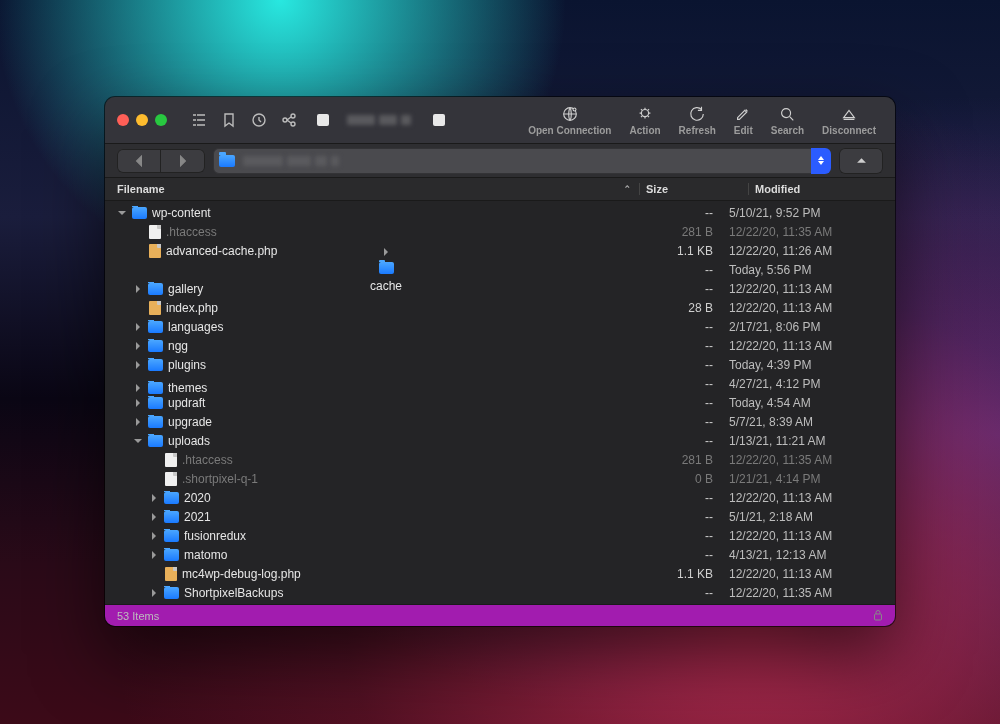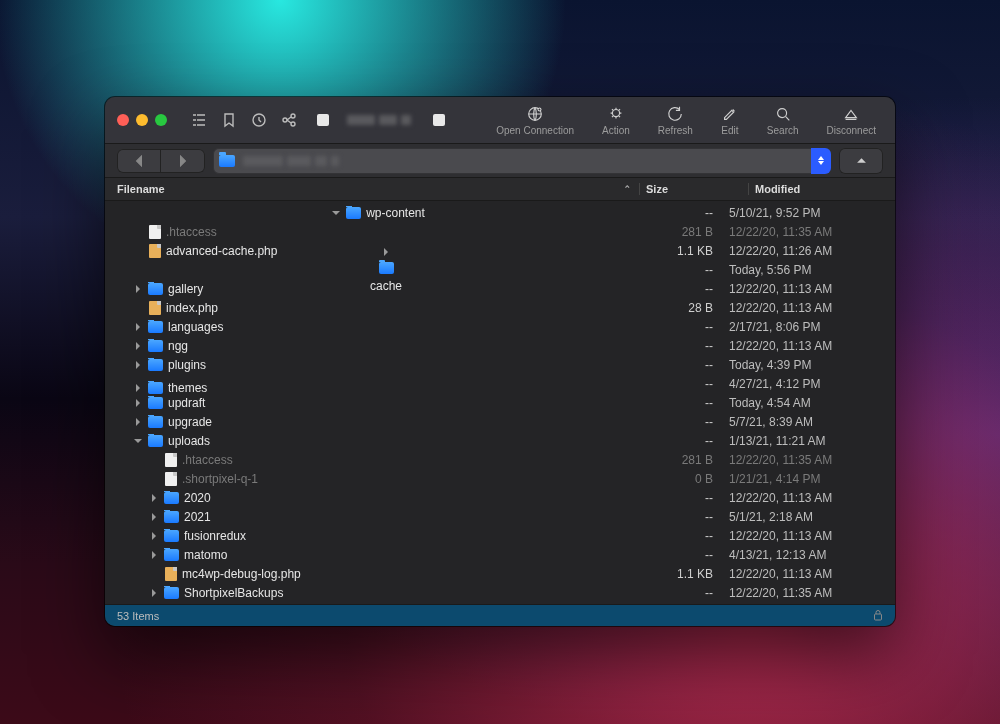--- a/index.html
+++ b/index.html
@@ -48,21 +48,21 @@
   color:#bcbcbc;
 }
 .tbtn svg { width:16px; height:16px; stroke:#bcbcbc; fill:none; stroke-width:1.4; }
 
 .titlebar-icons { display:flex; gap:2px; }
 .tab-chips { display:flex; gap:6px; margin-left:6px; align-items:center;}
 .chip { width:12px; height:12px; background:#e8e8e8; border-radius:2px; }
 .blur-strip { display:flex; gap:4px; margin-left:10px; align-items:center;}
 .blur { background:#5a5a5e; height:10px; border-radius:1px; filter:blur(2px); }
 .spacer { flex:1; }
-.actions { display:flex; gap:14px; }
+.actions { display:flex; gap:4px;font-weight:bold; }
 .action {
   display:flex; flex-direction:column; align-items:center; justify-content:center;
   padding: 0 7px; gap:2px;
   color:#b8b8b8;
 }
 .action svg { width:18px; height:18px; stroke:#cfcfcf; fill:none; stroke-width:1.3; }
 .action .lbl { font-size:10px; color:#9c9c9c; }
 
 .navbar {
   display:flex; align-items:center; gap:8px;
@@ -129,21 +129,21 @@
 .ico { width:15px; height:12px; flex-shrink:0; }
 .ico.folder { background:linear-gradient(180deg,#4aa6ff,#1a7aff); border-radius:2px; position:relative;}
 .ico.folder::before{content:"";position:absolute;top:-2px;left:0;width:6px;height:2px;background:#4aa6ff;border-radius:1px 1px 0 0;}
 .ico.file { width:12px; height:14px; background:#f0f0f0; border-radius:1px; position:relative; margin-left:1px;}
 .ico.file::after{content:"";position:absolute;top:0;right:0;width:4px;height:4px;background:#c8c8c8;border-radius:0 0 0 1px;}
 .ico.php { background:#e8b05a; }
 .name-text { color:#e6e6e6; }
 
 .statusbar {
   height:22px; display:flex; align-items:center; padding:0 12px;
-  background:#0c4a6e; border-top:1px solid #1a1a1a;
+  background:#a21caf; border-top:1px solid #1a1a1a;
   font-size:11px; color:#bdbdbd;
 }
 .statusbar .lock { margin-left:auto; font-size:11px; color:#888;}
 </style>
 </head>
 <body>
 
 <div class="window">
 
   <div class="titlebar">
@@ -279,21 +279,21 @@
     <div class="c-size">
       <span>Size</span>
     </div>
     <div class="c-mod">
       <span>Modified</span>
     </div>
   </div>
 
   <div class="filetree" id="filetree">
       <div class="row">
-        <div class="name" style="padding-left: 0px; justify-content: center;">
+        <div class="name" style="padding-left: 0px;">
           <span class="disclosure">
             <svg viewBox="0 0 8 8">
               <path d="M0 2l4 4 4-4z"></path>
             </svg>
           </span>
           <span class="ico folder"></span>
           <span class="name-text">wp-content</span>
         </div>
         <div class="size">--</div>
         <div class="mod">5/10/21, 9:52 PM</div>

